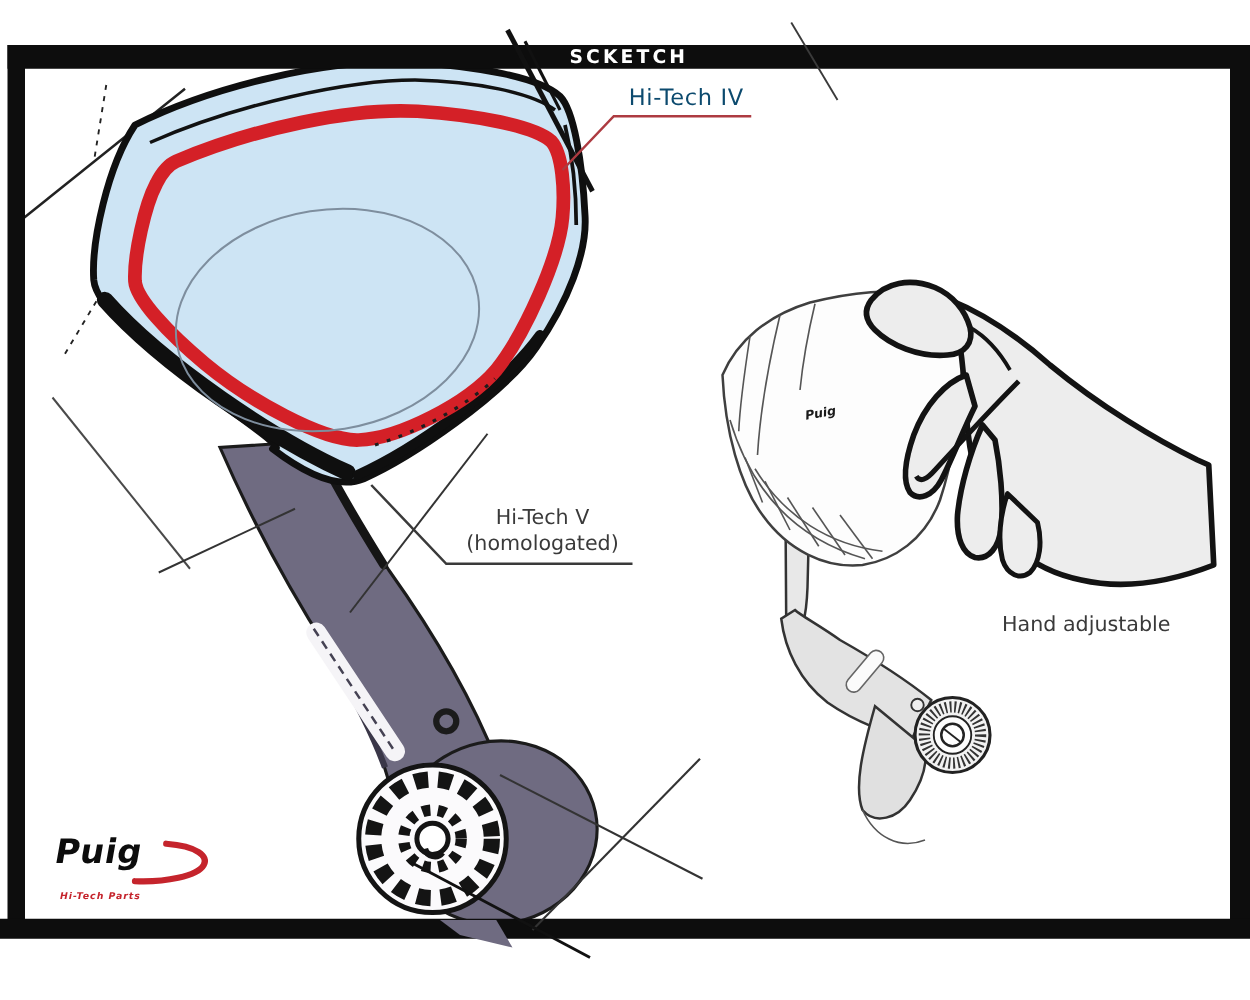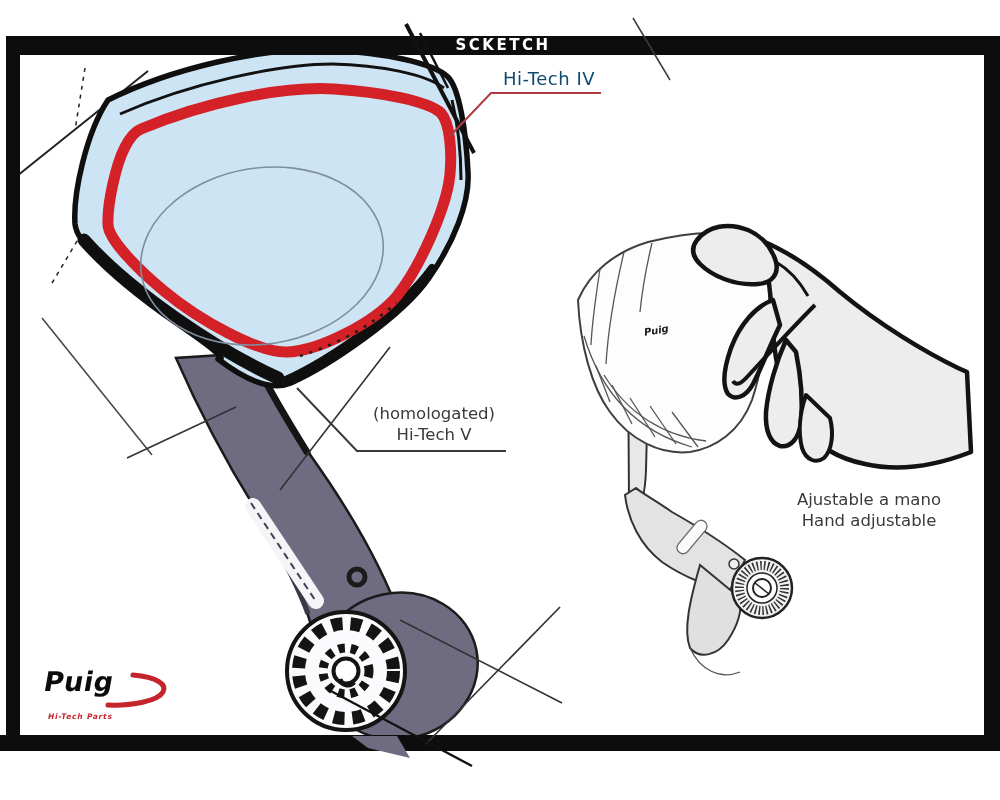--- a/index.html
+++ b/index.html
@@ -156,26 +156,25 @@
   </g>
 
   <path d="M 133,675 C 158,677 167,685 163,692 C 158,701 132,706 108,705" fill="none" stroke="#c5242c" stroke-width="5" stroke-linecap="round"></path>
 </svg>
 
 <div class="lbl title">SCKETCH</div>
 
 <div class="lbl part-top">Hi-Tech IV</div>
 
 <div class="lbl part-main">
+  <div>Hi-Tech V</div>
   <div>(homologated)</div>
-  <div>Hi-Tech V</div>
 </div>
 
 <div class="lbl adjust">
-  <div>Ajustable a mano</div>
   <div>Hand adjustable</div>
 </div>
 
 <div class="lbl brandbox">
   <span class="brand">Puig</span>
   <span class="tagline">Hi-Tech Parts</span>
 </div>
 
 </div>
 

